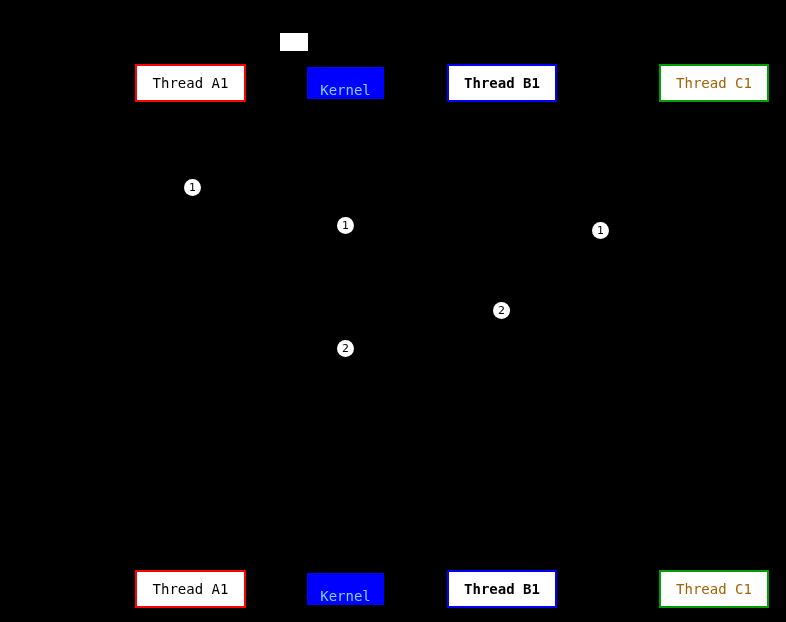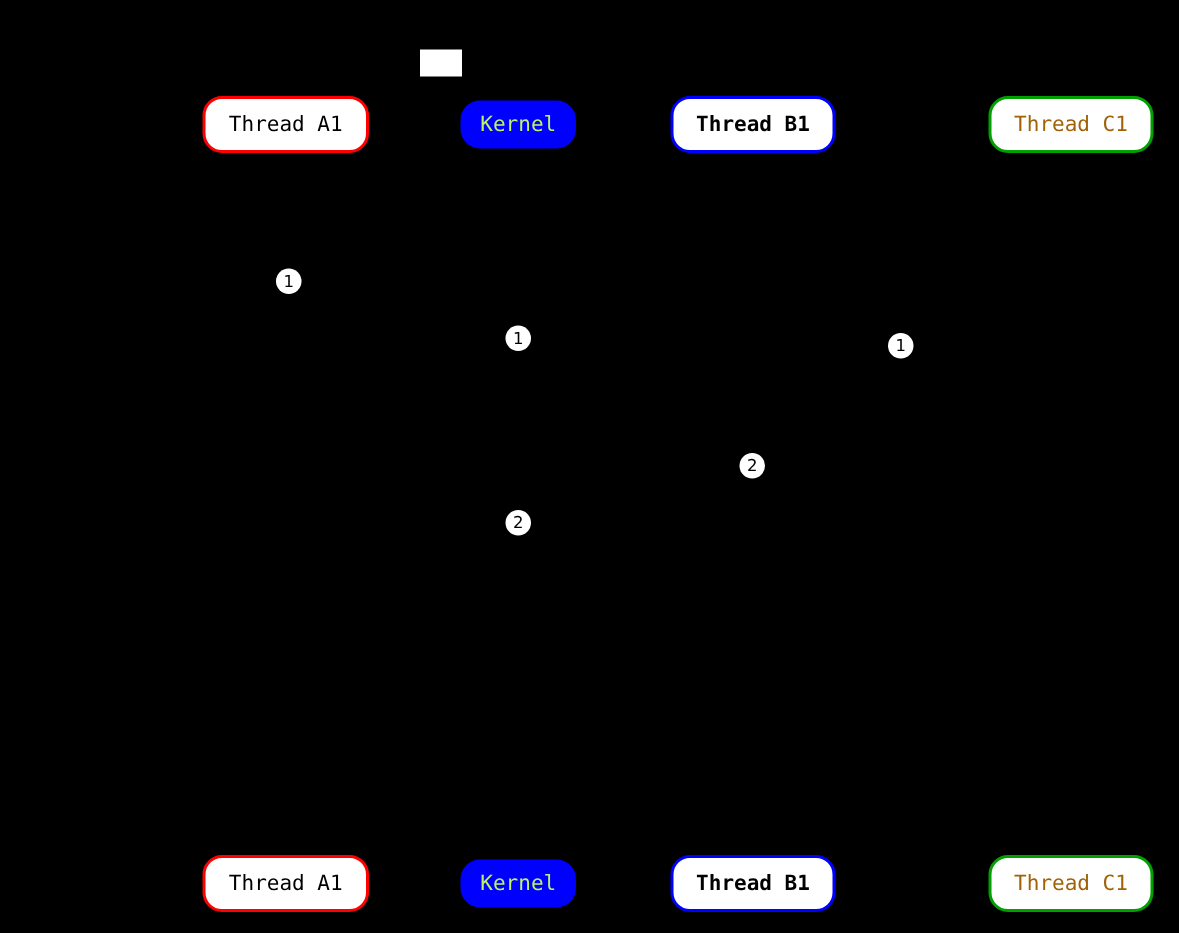--- a/index.html
+++ b/index.html
@@ -20,39 +20,39 @@
   }
   .participant {
     position: absolute;
     box-sizing: border-box;
     background: #ffffff;
     display: flex;
     align-items: center;
     justify-content: center;
     font-size: 14px;
     letter-spacing: 0px;
-    border-radius: 13px;
   }
   .p-red {
     border: 2px solid #ff0000;
     color: #000000;
   }
   .p-blueborder {
     border: 2px solid #0000ff;
     color: #000000;
     font-weight: bold;
   }
   .p-green {
     border: 2px solid #00a000;
     color: #a16207;
   }
   .p-kernel {
     background: #0000ff;
     border: 1px solid #0000ff;
-    color: #bef264;
+    color: #7dd3fc;
+    align-items: flex-end;
   }
   .badge {
     position: absolute;
     width: 17px;
     height: 17px;
     border-radius: 50%;
     background: #ffffff;
     color: #000000;
     display: flex;
     align-items: center;

